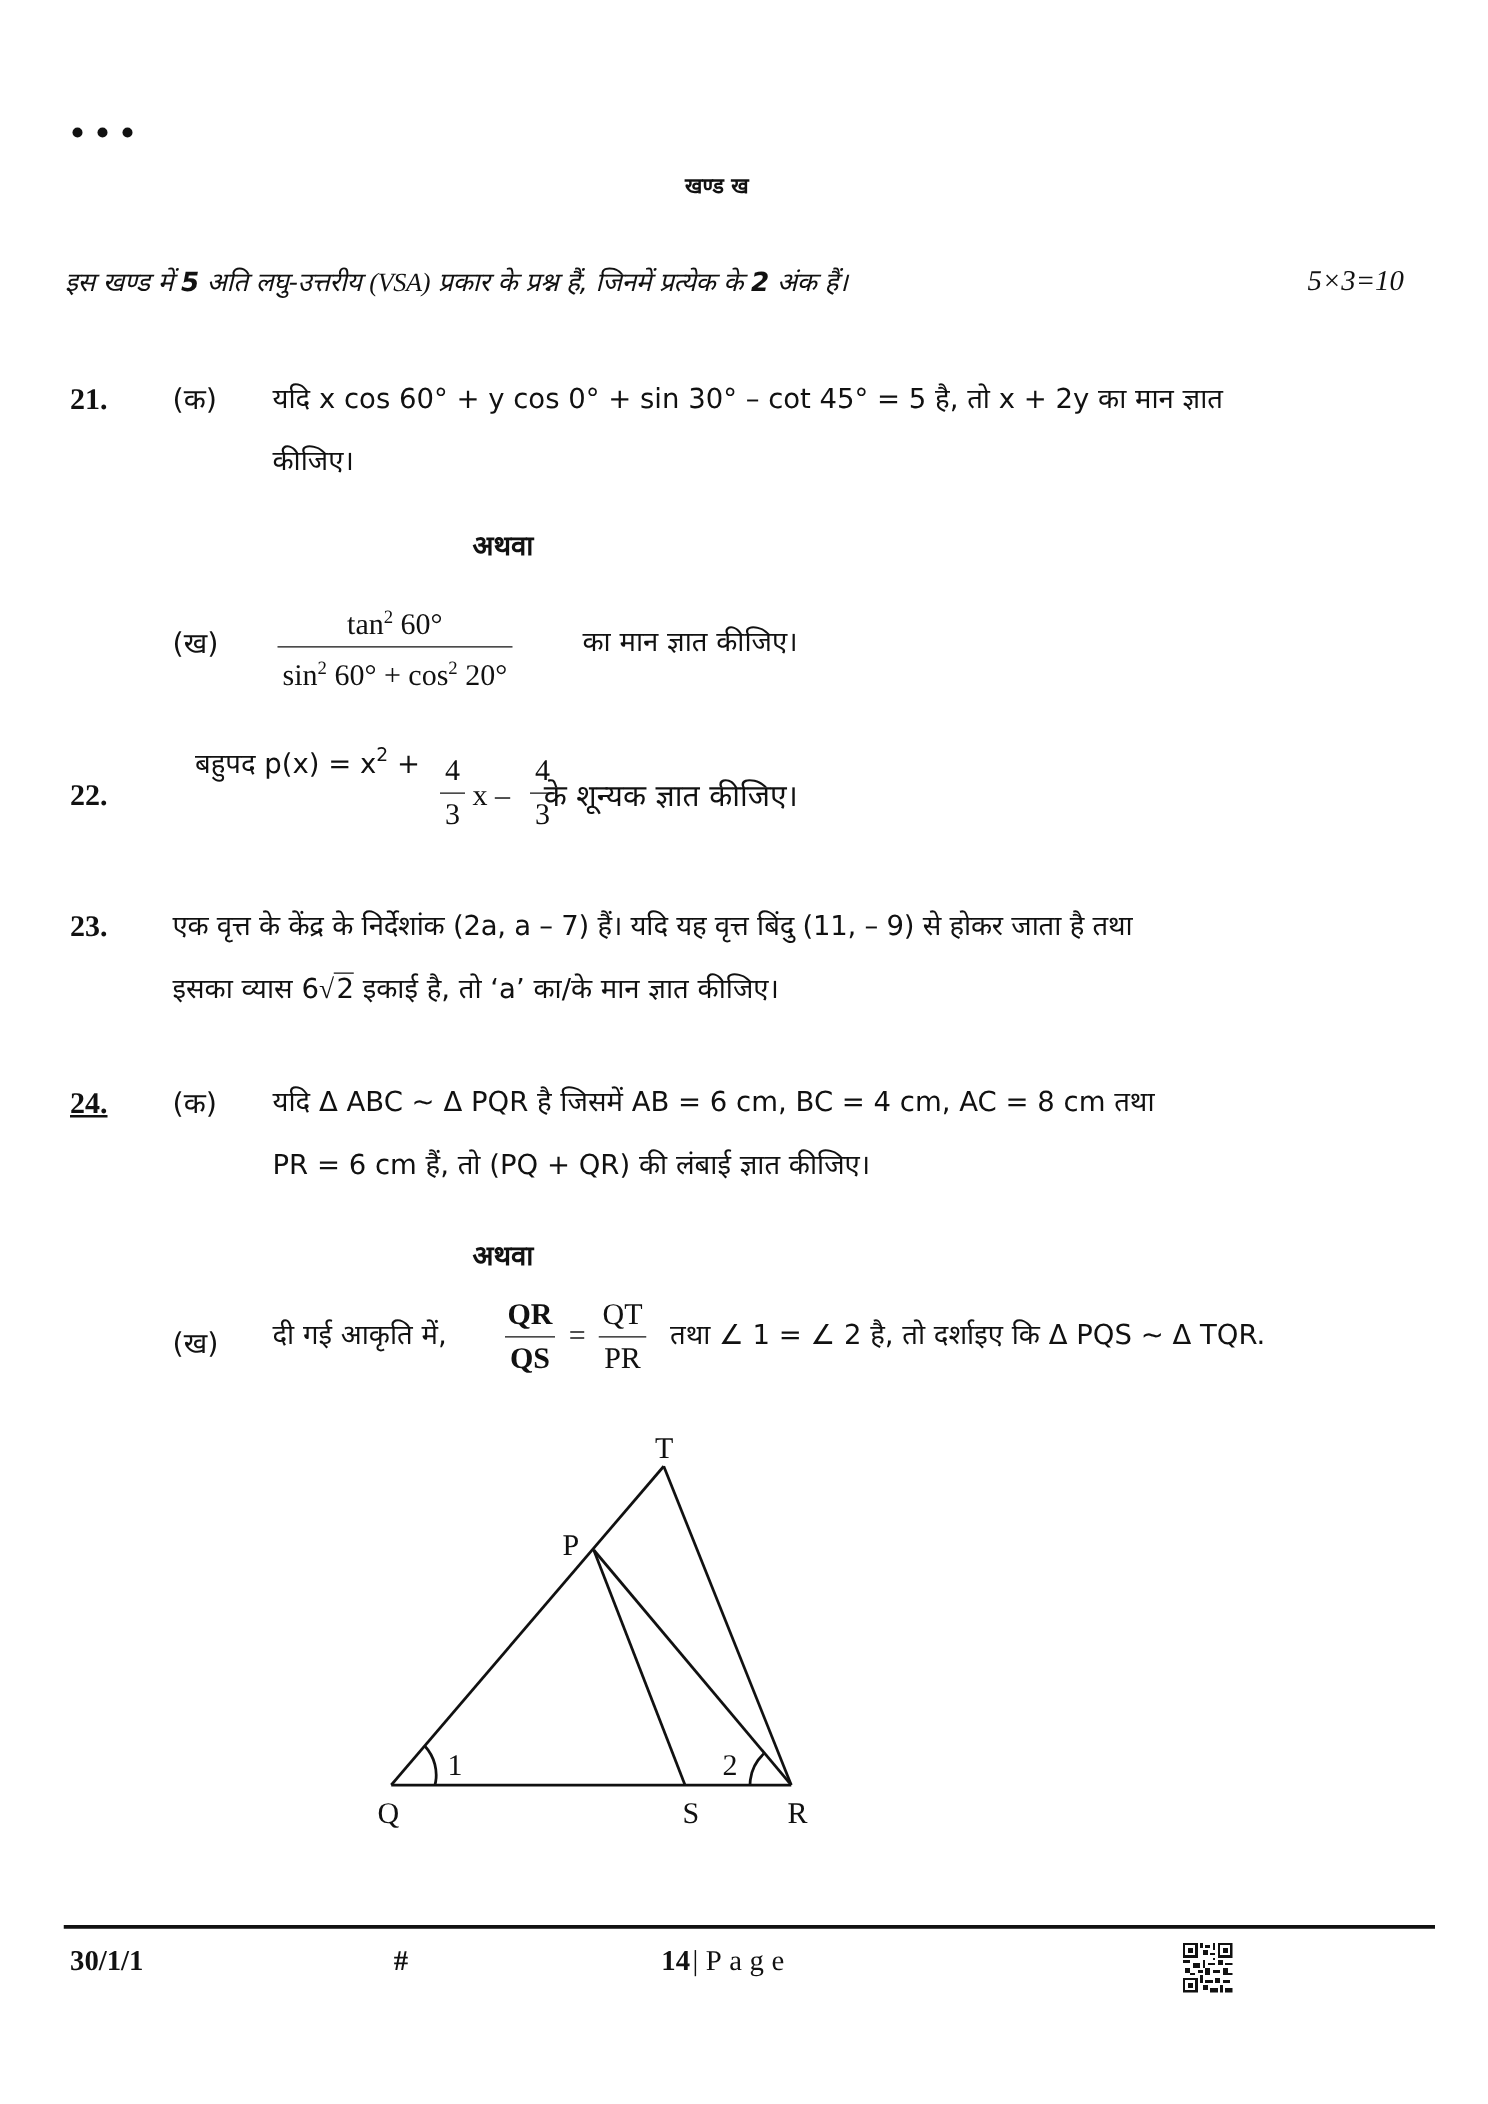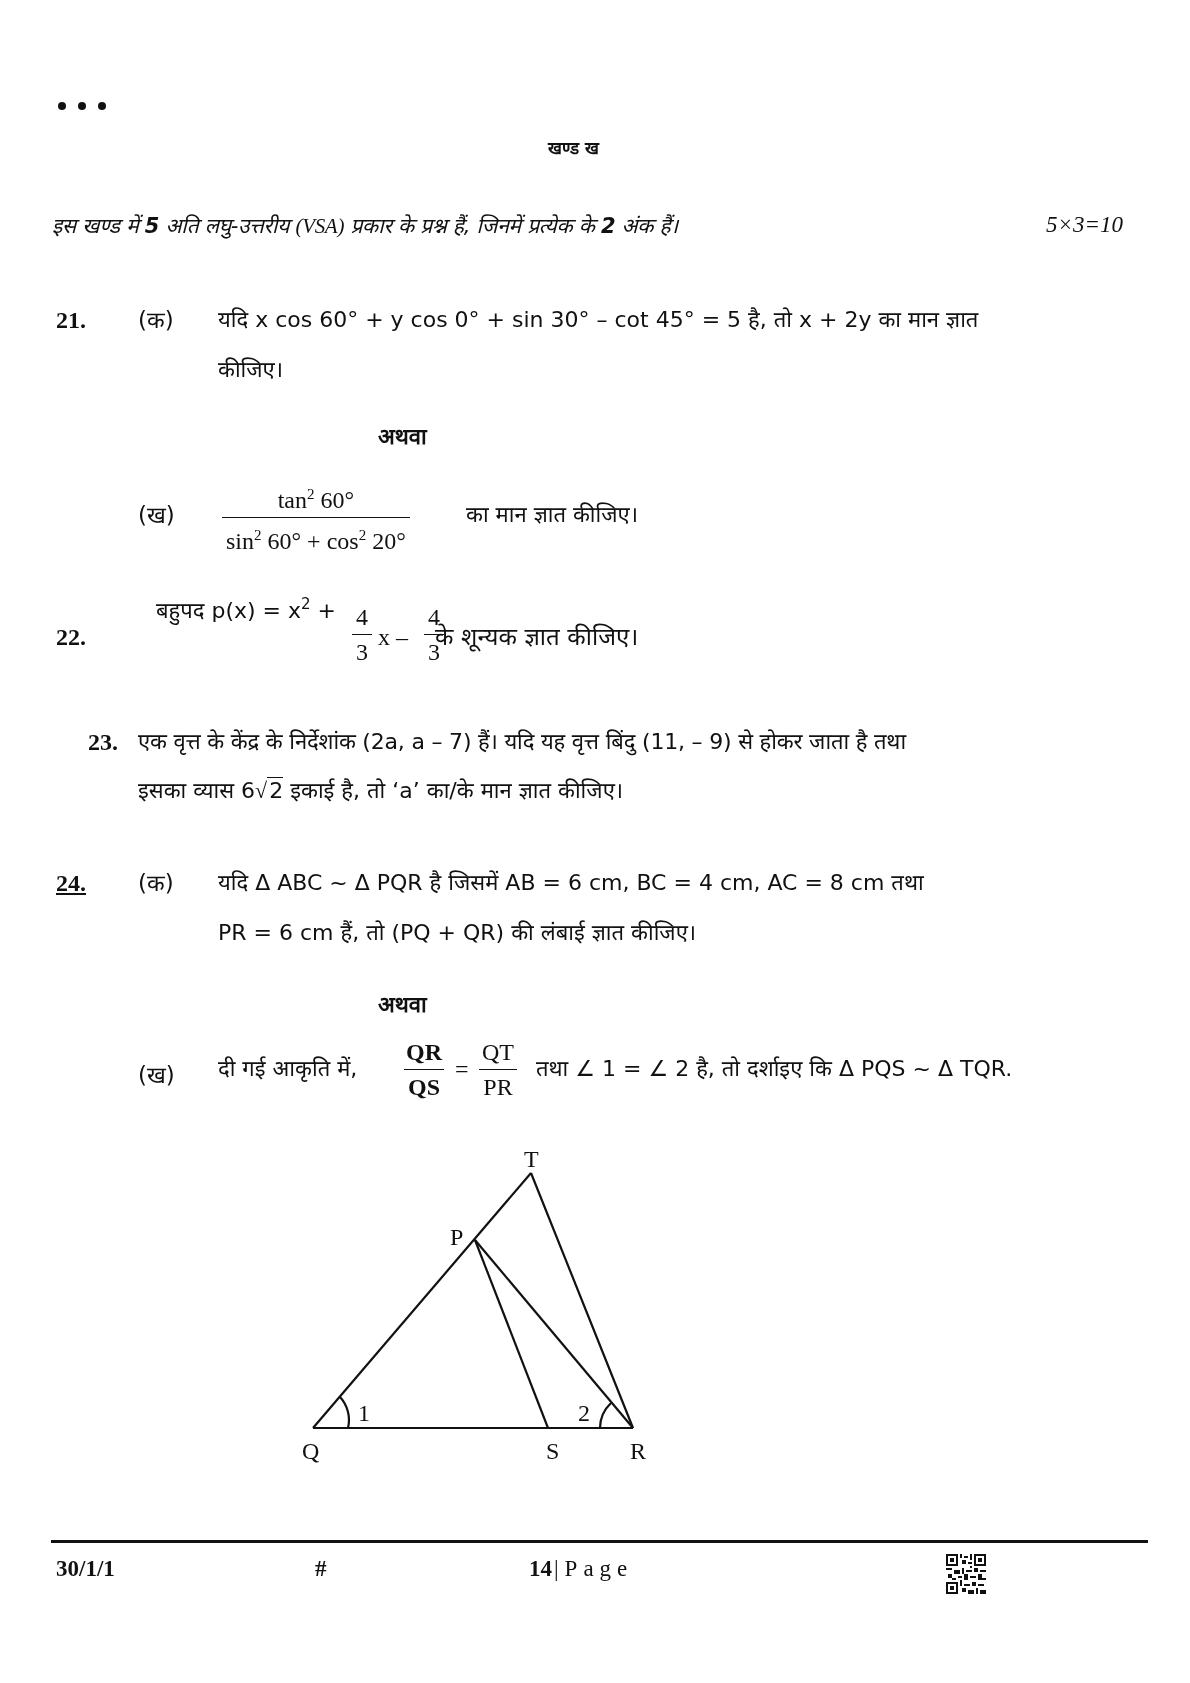--- a/index.html
+++ b/index.html
@@ -59,21 +59,21 @@
   <div class="num">4</div>
   <div class="den">3</div>
 </div>
 <div class="abs t24" style="left:378px; top:622px;">x – </div>
 <div class="frac" style="left:424px; top:603px;">
   <div class="num">4</div>
   <div class="den">3</div>
 </div>
 <div class="abs t24 hi" style="left:435px; top:622px; font-size:24px;">के शून्यक ज्ञात कीजिए।</div>
 
-<div class="abs qnum" style="left:56px; top:727px;margin-left:32px;">23.</div>
+<div class="abs qnum" style="left:56px; top:727px;">23.</div>
 <div class="abs t24 hi" style="left:138px; top:727px; font-size:22px; letter-spacing:-0.2px;">एक वृत्त के केंद्र के निर्देशांक (2a, a – 7)  हैं। यदि यह वृत्त बिंदु (11, – 9) से होकर जाता है तथा</div>
 <div class="abs t24 hi" style="left:138px; top:776px; font-size:22px;">
   <span>इसका व्यास 6</span><span style="font-family:'Liberation Serif',serif;">√</span><span class="sqrt">2</span><span>  इकाई है, तो ‘a’ का/के मान ज्ञात कीजिए।</span>
 </div>
 
 <div class="abs qnum" style="left:56px; top:868px;text-decoration:underline;">24.</div>
 <div class="abs label hi" style="left:138px; top:868px;">(क)</div>
 <div class="abs t24 hi" style="left:218px; top:868px; font-size:22px;">यदि Δ ABC ~ Δ PQR है जिसमें AB = 6 cm, BC = 4 cm, AC = 8 cm तथा</div>
 <div class="abs t24 hi" style="left:218px; top:918px; font-size:22px;">PR = 6 cm हैं, तो (PQ + QR) की लंबाई ज्ञात कीजिए।</div>
 

